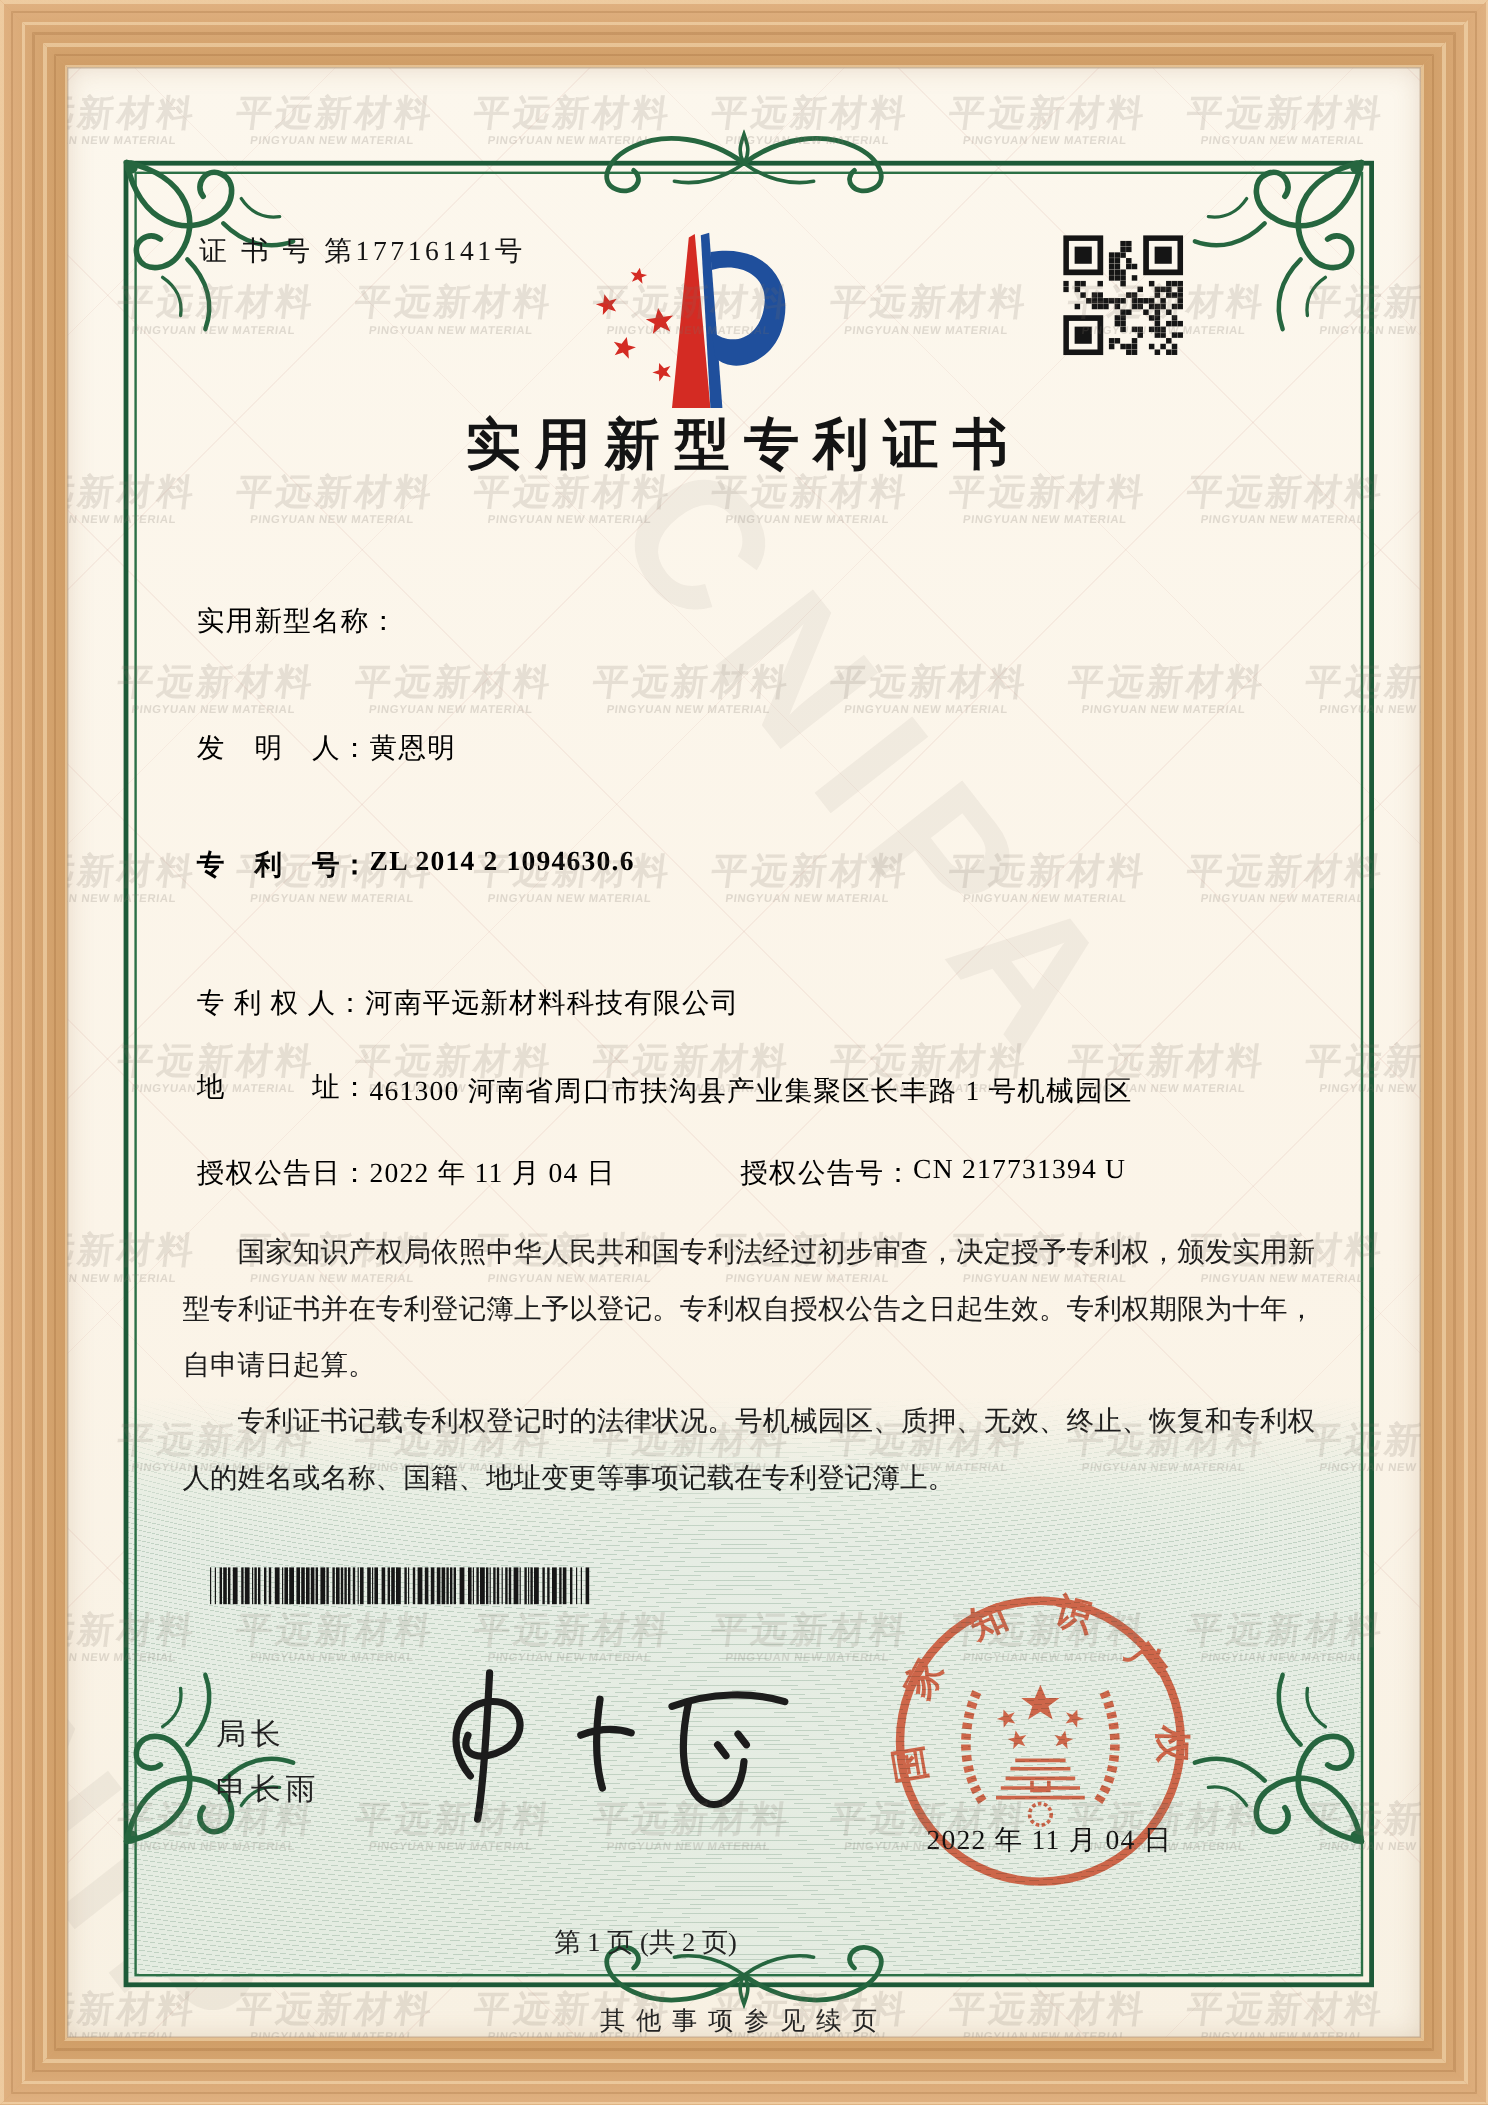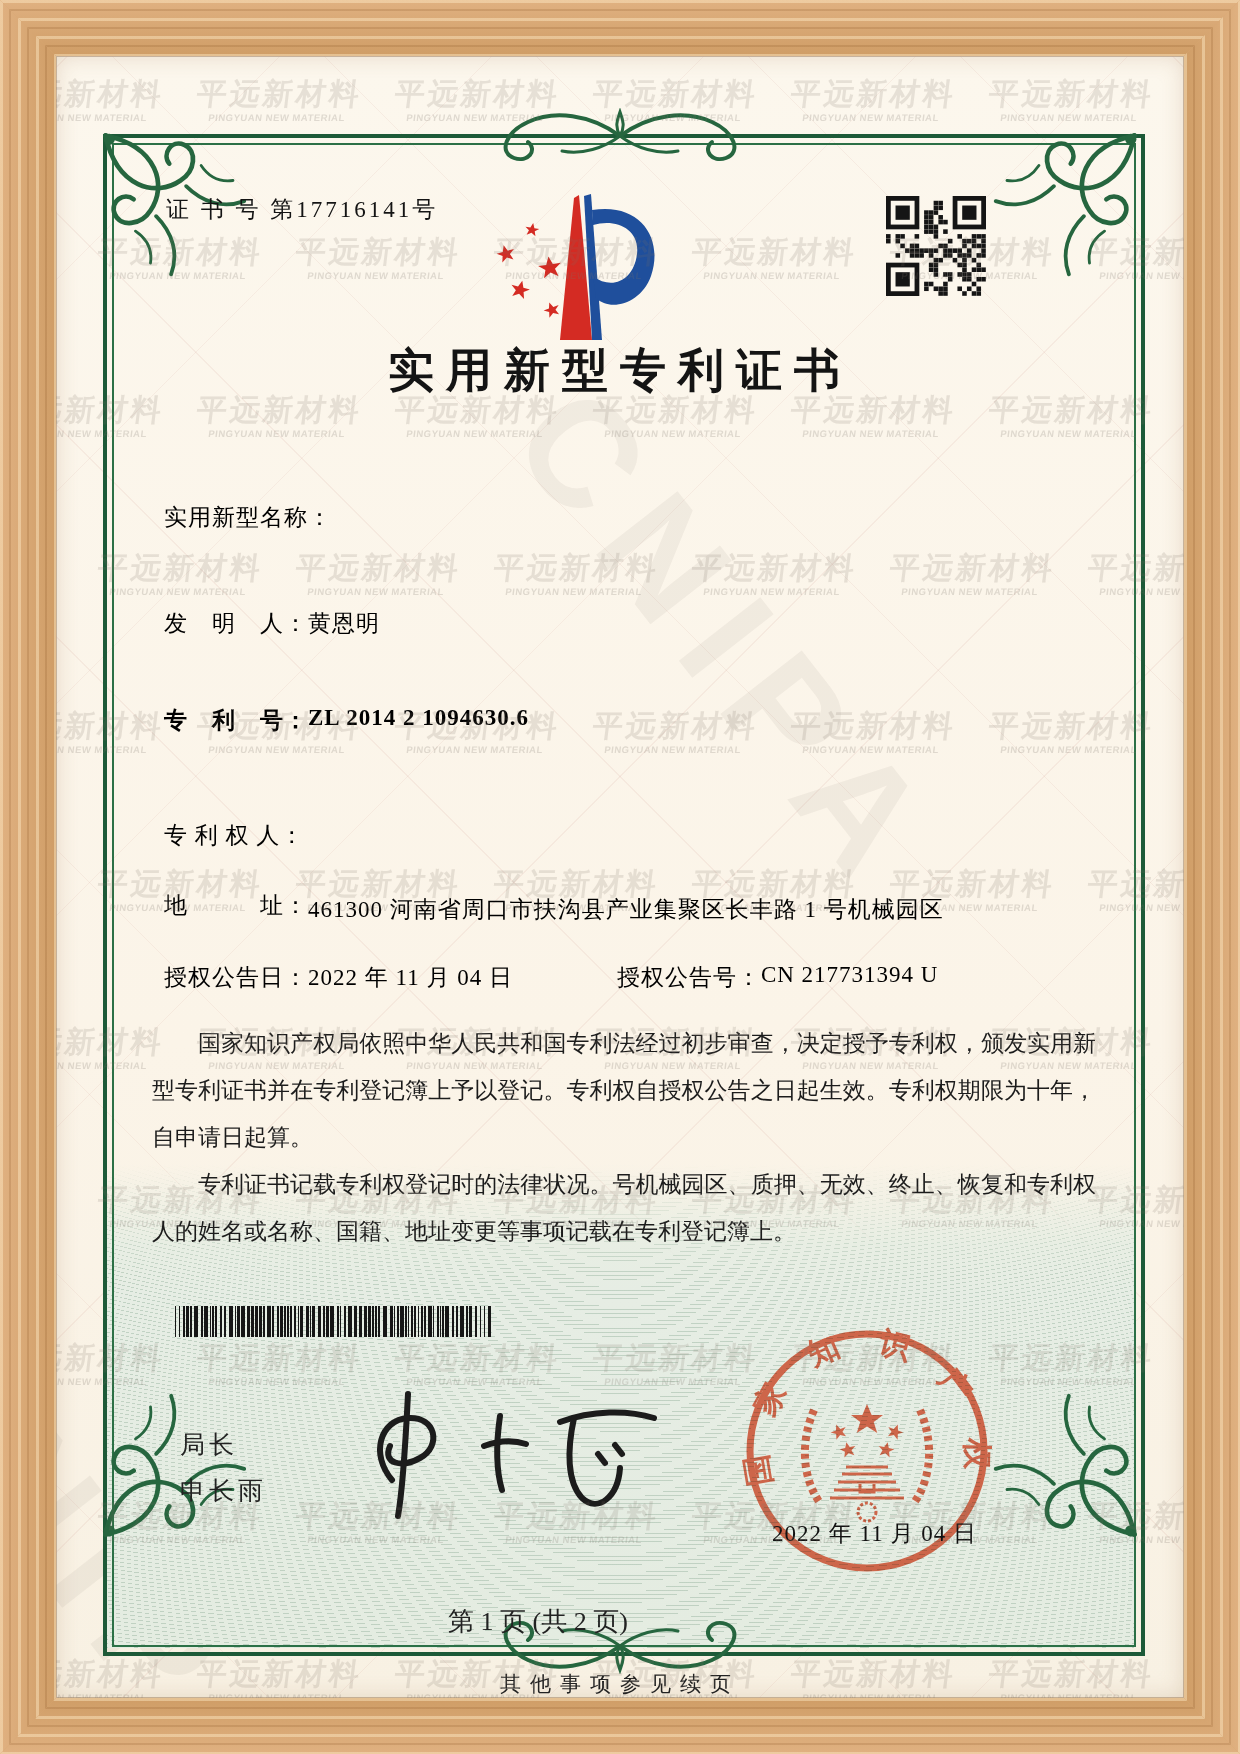--- a/index.html
+++ b/index.html
@@ -52,21 +52,21 @@
   .title{left:0;top:284px;width:1128px;text-align:center;font-size:46px;font-weight:700;letter-spacing:12px;}
   .field-row{position:absolute;left:108px;z-index:5;font-size:23px;display:flex;align-items:flex-start;}
   .field-row .lbl{white-space:pre;letter-spacing:1px;}
   .field-row .val{letter-spacing:1px;}
   .val-wrap{max-width:810px;line-height:40px;}
   .pair2{margin-left:104px;display:flex;}
   .paras{position:absolute;left:96px;top:966px;width:944px;z-index:5;font-size:23px;line-height:47px;text-align:justify;color:#1c1c1c;font-family:Liberation Mono, monospace;}
   .paras p{margin:0;text-indent:2em;}
   .officer{position:absolute;left:124px;z-index:5;font-size:25px;letter-spacing:4px;font-family:"Liberation Sans","DejaVu Sans",sans-serif;color:#222;}
   .seal-date{position:absolute;left:716px;top:1462px;width:250px;z-index:7;font-size:23px;letter-spacing:1px;color:#111;}
-  .page-info{position:absolute;left:0;top:1548px;width:964px;text-align:center;z-index:5;font-size:26px;color:#222;}
+  .page-info{position:absolute;left:0;top:1548px;width:964px;text-align:center;z-index:5;font-size:22px;color:#222;}
   .footer-note{position:absolute;left:0;top:1614px;width:1128px;text-align:center;z-index:5;font-size:21px;letter-spacing:9px;color:#222;}
 
   
   .logo{position:absolute;left:432px;top:136px;width:176px;height:150px;z-index:5;}
   .qr{position:absolute;left:830px;top:140px;width:100px;height:100px;z-index:5;}
   .qr rect{fill:#151515;}
   .barcode{position:absolute;left:119px;top:1250px;width:318px;height:31px;z-index:5;}
   .barcode rect{fill:#161616;}
   .signature{position:absolute;left:292px;top:1328px;width:330px;height:160px;z-index:6;}
   .seal{position:absolute;left:686px;top:1270px;width:250px;height:250px;z-index:6;opacity:.88;mix-blend-mode:multiply;}
@@ -295,20 +295,21 @@
   <div class="field-row" style="top:552px;">
     <span class="lbl">发　明　人：</span>
     <span class="val">黄恩明</span>
   </div>
   <div class="field-row" style="top:649px;font-weight:bold;">
     <span class="lbl">专　利　号：</span>
     <span class="val">ZL 2014 2 1094630.6</span>
   </div>
   <div class="field-row" style="top:764px;">
     <span class="lbl">专 利 权 人：</span>
+    <span class="val">河南平远新材料科技有限公司</span>
   </div>
   <div class="field-row" style="top:834px;">
     <span class="lbl">地　　　址：</span>
     <span class="val val-wrap">461300 河南省周口市扶沟县产业集聚区长丰路 1 号机械园区</span>
   </div>
   <div class="field-row" style="top:906px;">
     <span class="lbl">授权公告日：</span>
     <span class="val">2022 年 11 月 04 日</span>
     <span class="pair2">
       <span class="lbl">授权公告号：</span>

